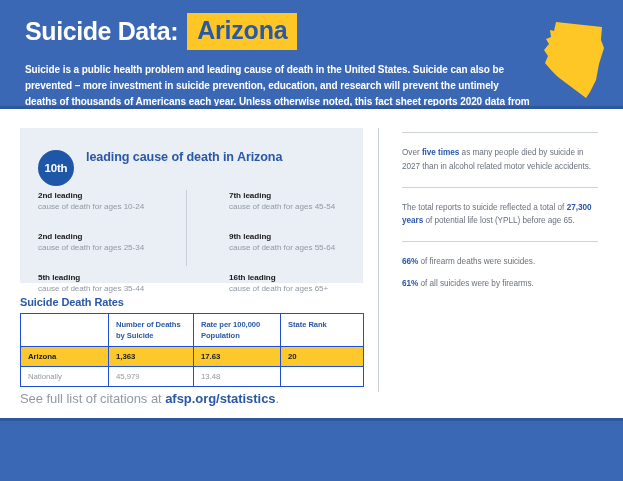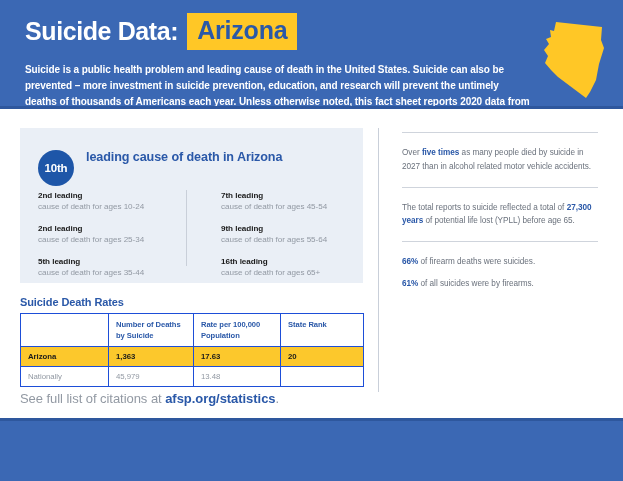--- a/index.html
+++ b/index.html
@@ -110,20 +110,21 @@
   }
 
   .lead-grid {
     position: absolute;
     left: 18px; top: 63px;
     width: 310px;
     display: grid;
     grid-template-columns: 152px 158px;
     column-gap: 0;
     row-gap: 0;
+    gap: 8px;
   }
   .lead-cell { padding-bottom: 11px; }
   .lead-cell.right { padding-left: 31px; position: relative; }
   .lead-strong {
     color: #1b1b1b;
     font-size: 8.1px;
     font-weight: bold;
     line-height: 1.35;
     letter-spacing: -0.05px;
   }

